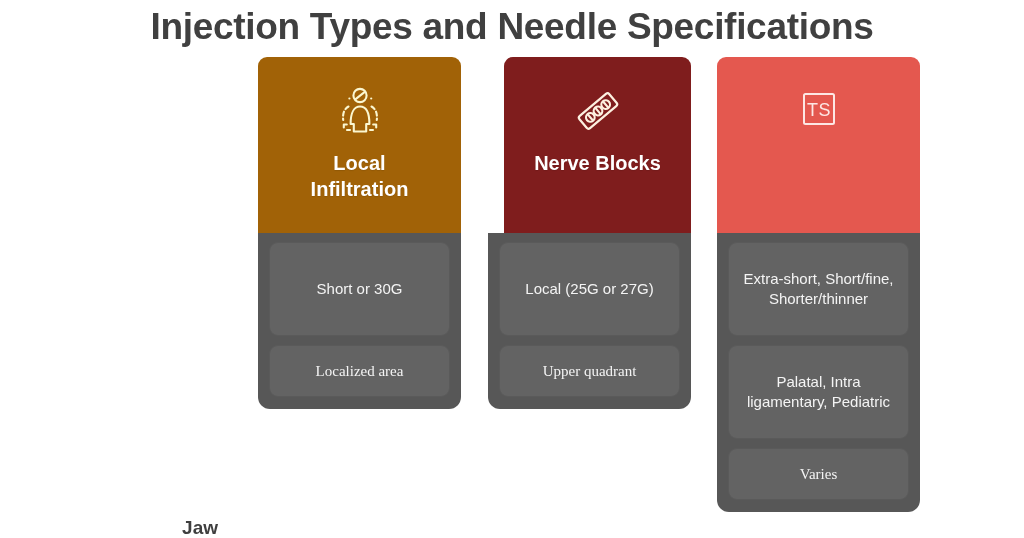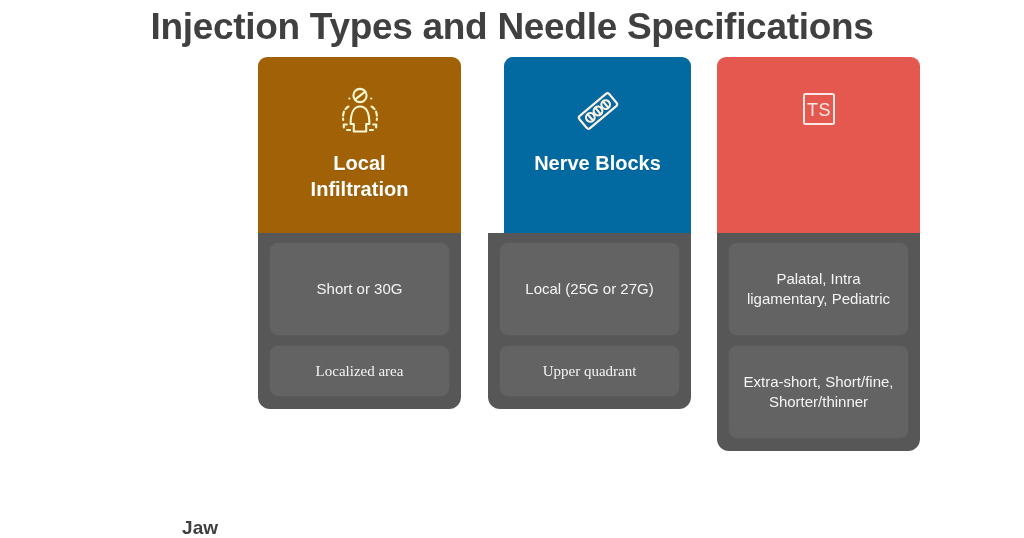--- a/index.html
+++ b/index.html
@@ -174,21 +174,21 @@
         <div class="cell h-tall">
           <span class="cell-text">Short or 30G</span>
         </div>
         <div class="cell h-short">
           <span class="cell-text">Localized area</span>
         </div>
       </div>
     </div>
 
     <div class="column c1">
-      <div class="col-header" id="hdr1" style="background: #0369a1; margin-left: 16px;">
+      <div class="col-header" id="hdr1" style="background: #7f1d1d; margin-left: 16px;">
         <div class="col-icon">
           <svg width="54" height="54" viewBox="0 0 54 54" fill="none" stroke="#fdf0e0" stroke-width="2.2" stroke-linecap="round" stroke-linejoin="round">
             <g transform="rotate(-40 27 27)">
               <rect x="7.5" y="19" width="39" height="16" rx="2.4"></rect>
               <circle cx="17" cy="27" r="4.3"></circle>
               <circle cx="27" cy="27" r="4.3"></circle>
               <circle cx="37" cy="27" r="4.3"></circle>
               <line x1="17" y1="23.3" x2="17" y2="30.7"></line>
               <line x1="27" y1="23.3" x2="27" y2="30.7"></line>
               <line x1="37" y1="23.3" x2="37" y2="30.7"></line>
@@ -213,22 +213,25 @@
       <div class="col-header" id="hdr2" style="background: rgb(228, 88, 79);">
         <div class="col-icon">
           <svg width="54" height="54" viewBox="0 0 54 54">
             <rect x="12" y="10" width="30" height="30" rx="1.5" fill="none" stroke="#fde7e4" stroke-width="2"></rect>
             <text x="27" y="31.5" text-anchor="middle" font-family="Liberation Sans, sans-serif" font-size="18" fill="#fde7e4" letter-spacing="0.5">TS</text>
           </svg>
         </div>
       </div>
       <div class="col-body">
         <div class="cell h-tall">
+          <span class="cell-text">Extra-short, Short/fine, Shorter/thinner</span>
+        </div>
+        <div class="cell h-tall">
           <span class="cell-text">Palatal, Intra ligamentary, Pediatric</span>
         </div>
-        <div class="cell h-tall">
-          <span class="cell-text">Extra-short, Short/fine, Shorter/thinner</span>
+        <div class="cell h-short">
+          <span class="cell-text">Varies</span>
         </div>
       </div>
     </div>
 
   </div>
 </div>
 
 </body></html>

